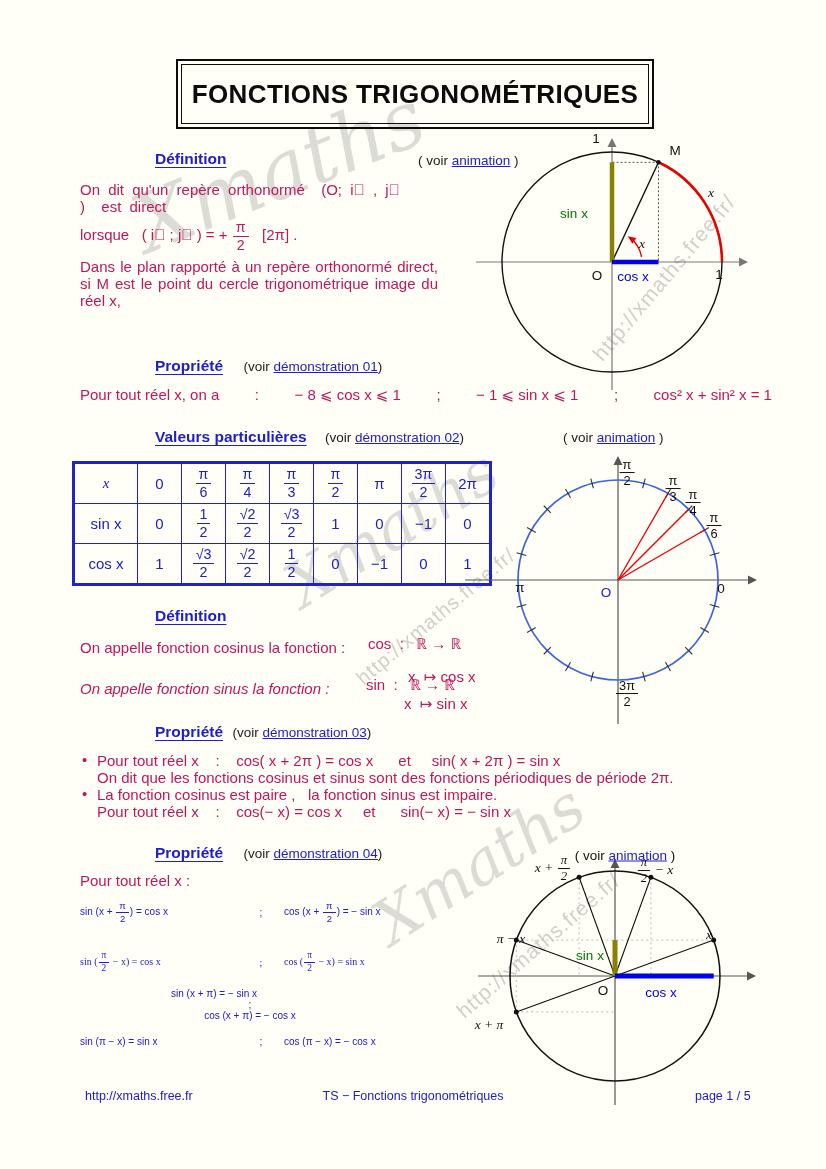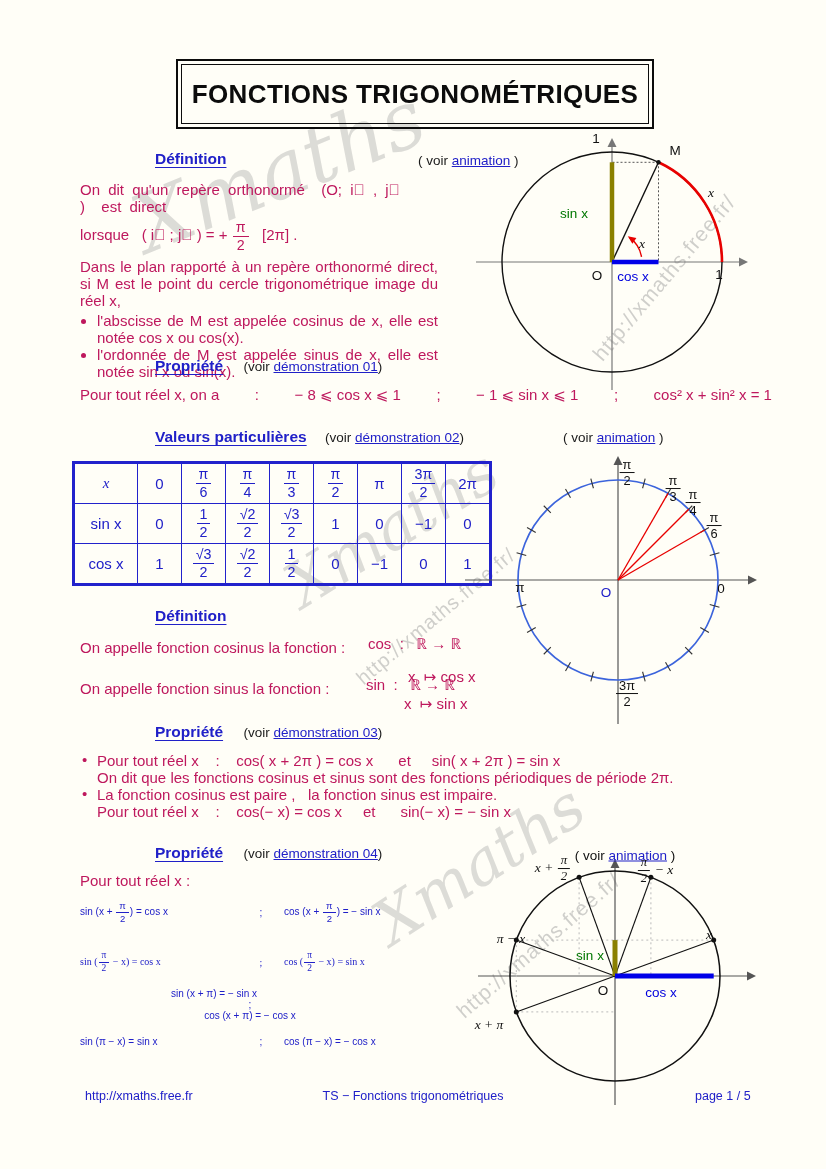--- a/index.html
+++ b/index.html
@@ -72,24 +72,20 @@
   <span>( voir </span><a class="lnk">animation</a><span> )</span>
 </div>
 
 <div class="abs body-txt" style="left:80px;top:181px;width:358px;">
   <div class="fx" style="word-spacing:4px;">On dit qu'un repère orthonormé&nbsp;&nbsp;(O; i⃗ , j⃗ )&nbsp;&nbsp;est direct</div>
   <div class="fx" style="margin-top:5px;">lorsque&nbsp;&nbsp;&nbsp;( i⃗ ; j⃗ ) = + <span class="fr">
         <span class="n">π</span>
         <span class="d">2</span>
       </span>&nbsp;&nbsp;&nbsp;[2π] .</div>
   <div style="margin-top:5px;text-align:justify;">Dans le plan rapporté à un repère orthonormé direct, si M est le point du cercle trigonométrique image du réel x,</div>
-  <ul class="b">
-    <li>l'abscisse de M est appelée cosinus de x, elle est notée cos x ou cos(x).</li>
-    <li>l'ordonnée de M est appelée sinus de x, elle est notée sin x ou sin(x).</li>
-  </ul>
 </div>
 
 <div class="abs diag" id="d1" style="left:468px;top:128px;width:300px;height:268px;">
   <svg width="300" height="268">
     <line x1="8" y1="134" x2="278" y2="134" stroke="#777" stroke-width="1.2"></line>
     <path d="M280,134 l-9,-4.5 v9 z" fill="#777"></path>
     <line x1="144" y1="262" x2="144" y2="12" stroke="#777" stroke-width="1.2"></line>
     <path d="M144,10 l-4.5,9 h9 z" fill="#777"></path>
     <circle cx="144" cy="134" r="110" fill="none" stroke="#111" stroke-width="1.4"></circle>
     <line x1="190.5" y1="34.3" x2="190.5" y2="134" stroke="#555" stroke-width="1" stroke-dasharray="2,2"></line>
@@ -262,29 +258,29 @@
       </span></span>
   <span class="dlab obl" style="left:151px;top:144px;">O</span>
 </div>
 
 <div class="abs hd" style="left:155px;top:607px;">Définition</div>
 <div class="abs body-txt" style="left:80px;top:639px;">On appelle fonction cosinus la fonction :</div>
 <div class="abs body-txt" style="left:368px;top:635px;">
   <div class="fx">cos&nbsp;&nbsp;:&nbsp;&nbsp;&nbsp;ℝ → ℝ</div>
   <div class="fx" style="margin-left:40px;margin-top:16px;">x&nbsp;&nbsp;↦ cos x</div>
 </div>
-<div class="abs body-txt" style="left:80px;top:680px;">On appelle fonction sinus la fonction :</div>
+<div class="abs body-txt" style="left:80px;top:680px;font-style:italic;">On appelle fonction sinus la fonction :</div>
 <div class="abs body-txt" style="left:366px;top:676px;">
   <div class="fx">sin&nbsp;&nbsp;:&nbsp;&nbsp;&nbsp;ℝ → ℝ</div>
   <div class="fx" style="margin-left:38px;margin-top:2px;">x&nbsp;&nbsp;↦ sin x</div>
 </div>
 
 <div class="abs" style="left:155px;top:723px;">
   <span class="hd">Propriété</span>
-  <span class="voir" style="margin-left:16px;text-align:right;"><span>(voir </span><a class="lnk">démonstration 03</a><span>)</span></span>
+  <span class="voir" style="margin-left:5px;text-align:right;"><span>(voir </span><a class="lnk">démonstration 03</a><span>)</span></span>
 </div>
 <div class="abs body-txt" style="left:80px;top:752px;width:648px;">
   <div class="pli">
     <div class="fx">Pour tout réel x&nbsp;&nbsp;&nbsp;&nbsp;:&nbsp;&nbsp;&nbsp;&nbsp;cos( x + 2π ) = cos x&nbsp;&nbsp;&nbsp;&nbsp;&nbsp;&nbsp;et&nbsp;&nbsp;&nbsp;&nbsp;&nbsp;sin( x + 2π ) = sin x</div>
     <div class="fx">On dit que les fonctions cosinus et sinus sont des fonctions périodiques de période 2π.</div>
   </div>
   <div class="pli">
     <div class="fx">La fonction cosinus est paire ,&nbsp;&nbsp;&nbsp;la fonction sinus est impaire.</div>
     <div class="fx">Pour tout réel x&nbsp;&nbsp;&nbsp;&nbsp;:&nbsp;&nbsp;&nbsp;&nbsp;cos(− x) = cos x&nbsp;&nbsp;&nbsp;&nbsp;&nbsp;et&nbsp;&nbsp;&nbsp;&nbsp;&nbsp;&nbsp;sin(− x) = − sin x</div>
   </div>

